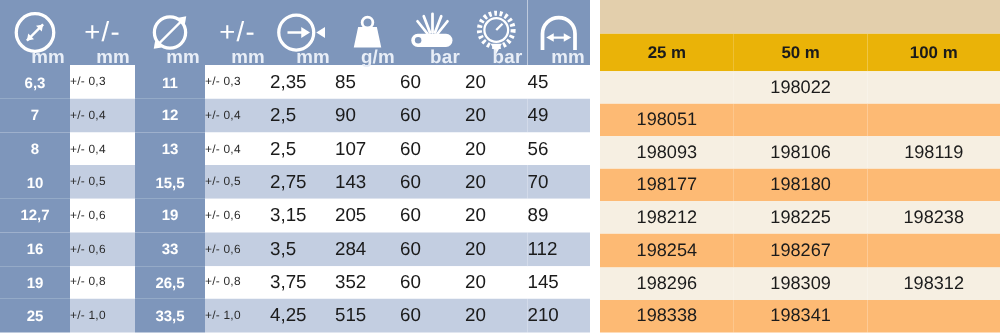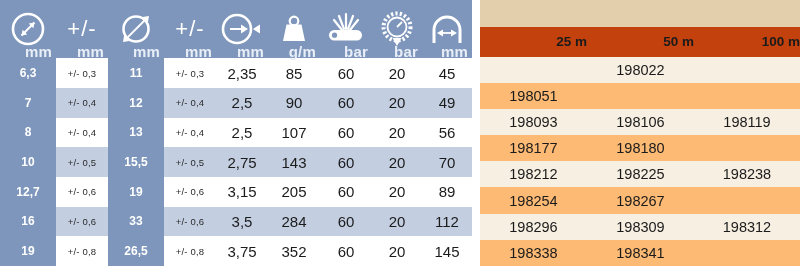--- a/index.html
+++ b/index.html
@@ -83,21 +83,21 @@
     color: #ffffff;
     font-size: 12px;
     font-weight: bold;
     text-align: center;
     border-right: 2px solid #ffffff;
     border-bottom: 2px solid #ffffff;
   }
   .cell-plain {
     color: #1b1b1b;
     font-size: 15px;
-    text-align: center;
+    text-align: left;
     border-right: 2px solid #ffffff;
     border-bottom: 2px solid #ffffff;
   }
   .cell-plain.tol {
     font-size: 9.5px;
     color: #2a2a2a;
     letter-spacing: 0.2px;
   }
   .cell-plain.last { border-right: 0; }
 
@@ -116,24 +116,24 @@
     padding: 0;
     margin: 0;
     border: 0;
   }
   .art-blank-row { height: 25px; }
   .art-blank-cell {
     background: #e3cfac;
   }
   .art-hdr-row { height: 27px; }
   .art-hdr-cell {
-    background: #c2410c;
+    background: #eab308;
     color: #1b1b1b;
     font-size: 13.5px;
-    text-align: right;
+    text-align: center;
     border-right: 2px solid #ffffff;
     border-bottom: 2px solid #ffffff;
   }
   .art-hdr-cell.last { border-right: 0; }
 
   .art-row { height: 24px; }
   .art-cell {
     font-size: 14.5px;
     color: #1b1b1b;
     text-align: center;
@@ -335,20 +335,31 @@
       <td class="cell-dim">19</td>
       <td class="cell-plain tol">+/- 0,8</td>
       <td class="cell-dim">26,5</td>
       <td class="cell-plain tol">+/- 0,8</td>
       <td class="cell-plain">3,75</td>
       <td class="cell-plain">352</td>
       <td class="cell-plain">60</td>
       <td class="cell-plain">20</td>
       <td class="cell-plain last">145</td>
     </tr>
+    <tr class="spec-row row-even">
+      <td class="cell-dim">25</td>
+      <td class="cell-plain tol">+/- 1,0</td>
+      <td class="cell-dim">33,5</td>
+      <td class="cell-plain tol">+/- 1,0</td>
+      <td class="cell-plain">4,25</td>
+      <td class="cell-plain">515</td>
+      <td class="cell-plain">60</td>
+      <td class="cell-plain">20</td>
+      <td class="cell-plain last">210</td>
+    </tr>
   </tbody>
     </table>
 
   <div class="gap"></div>
 
   <table class="art-table">
     <colgroup>
       <col style="width:107px">
         <col style="width:107px">
         <col style="width:106px">

